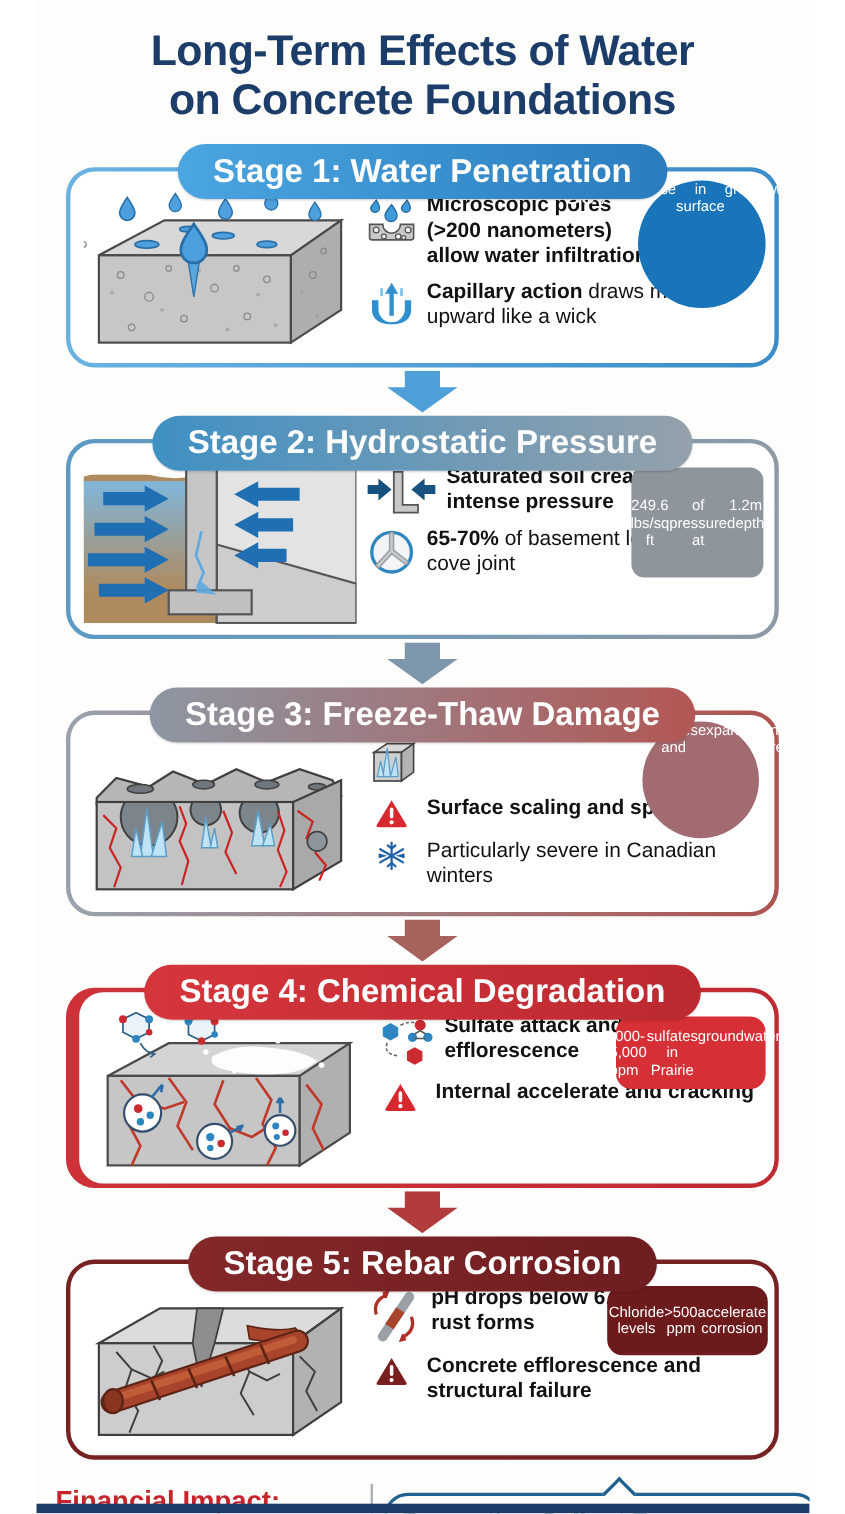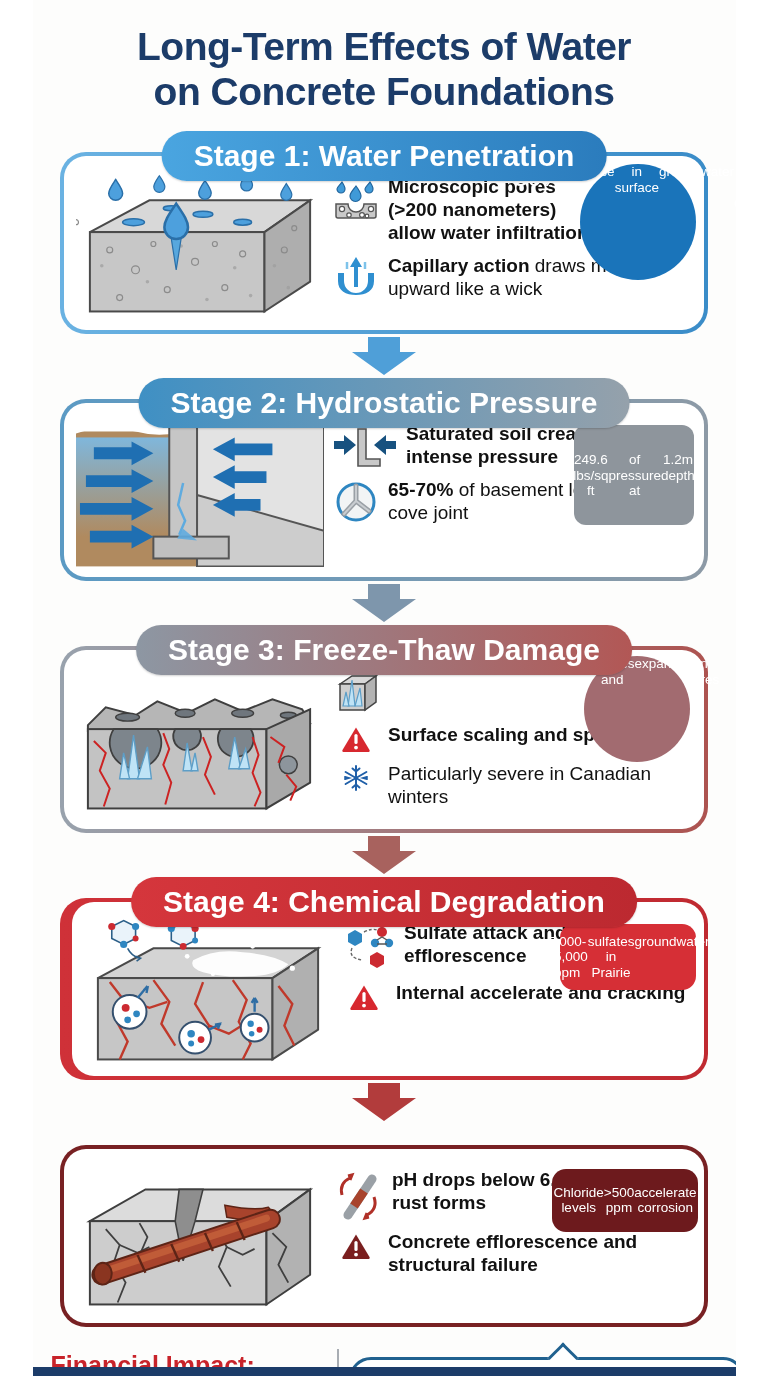--- a/index.html
+++ b/index.html
@@ -426,20 +426,21 @@
       </div>
     </div>
       </div>
   </section>
 
   <svg class="flow-arrow" width="64" height="38" viewBox="0 0 64 38">
       <polygon points="16,0 48,0 48,15 64,15 32,38 0,15 16,15" fill="#b23c3c"></polygon>
     </svg>
 
   <section class="stage s5">
+    <div class="pill"><span>Stage 5: Rebar Corrosion</span></div>
     <div class="frame">
         <div class="inner">
       <div class="illus">
         <svg width="248" height="150" viewBox="0 0 250 150">
           <polygon points="14,58 70,26 236,26 192,58" fill="#dcdcdc" stroke="#3f3f3f" stroke-width="2"></polygon>
           <rect x="14" y="58" width="178" height="84" fill="#cdcdcd" stroke="#3f3f3f" stroke-width="2"></rect>
           <polygon points="192,58 236,26 236,112 192,142" fill="#b2b2b2" stroke="#3f3f3f" stroke-width="2"></polygon>
           <polygon points="104,26 128,26 120,58 108,98 100,58" fill="#8e8e8e" stroke="#3f3f3f" stroke-width="1.6"></polygon>
           <g fill="none" stroke="#3f3f3f" stroke-width="1.8">
             <polyline points="30,66 44,82 38,100 50,120 42,140"></polyline>

